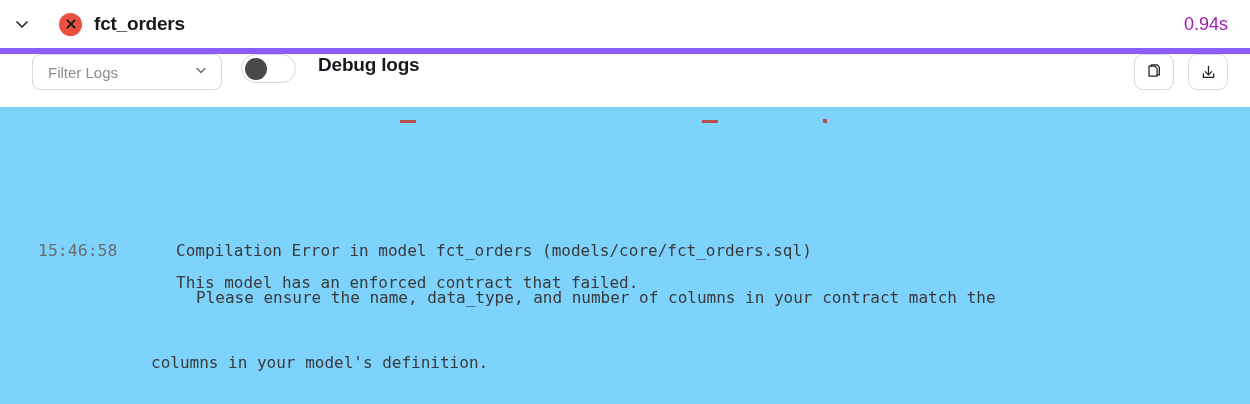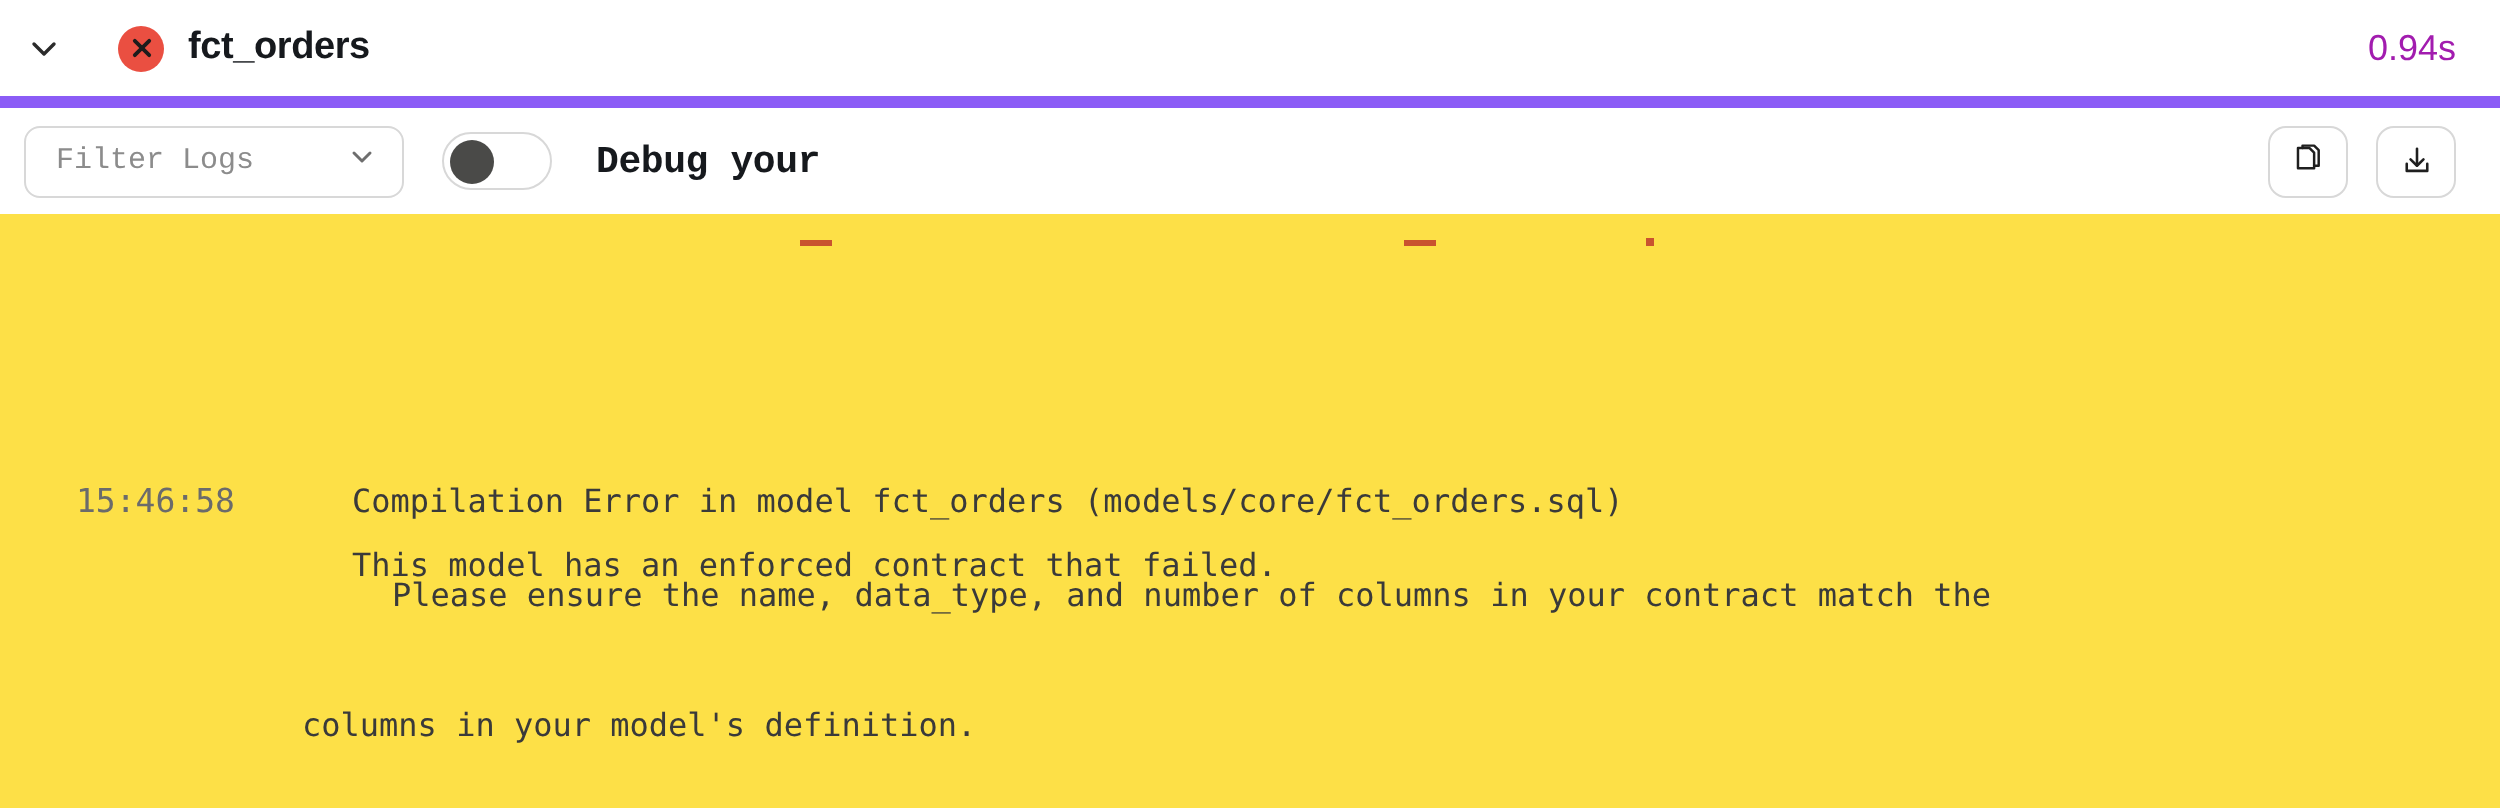--- a/index.html
+++ b/index.html
@@ -59,23 +59,22 @@
     font-size: 18px;
     font-weight: 400;
     color: #a21caf;
     white-space: nowrap;
   }
 
   
   .toolbar {
     height: 53px;
     display: flex;
-    align-items: center;
-    padding: 0 22px 0 12px;
-    font-family: Liberation Mono, monospace;
+    align-items: flex-start;
+    padding: 0 22px 0 32px;
   }
   .filter-select {
     width: 190px;
     height: 36px;
     border: 1px solid #d8d8d8;
     border-radius: 8px;
     background: #fff;
     display: flex;
     align-items: center;
     padding: 0 12px 0 15px;
@@ -132,21 +131,21 @@
     flex: 0 0 auto;
   }
   .icon-btn + .icon-btn { margin-left: 14px; }
   .icon-btn svg { display: block; }
 
   
   .log-area {
     position: relative;
     height: 297px;
     overflow: hidden;
-    background: #fde047;
+    background: #7dd3fc;
   }
   
   .clip-row {
     position: absolute;
     top: 0;
     left: 0;
     right: 0;
     height: 20px;
   }
   .clip-mark {
@@ -236,21 +235,21 @@
       <svg width="16" height="16" viewBox="0 0 16 16" fill="none" stroke="#6e6e6e" stroke-width="1.5" stroke-linecap="round" stroke-linejoin="round">
         <polyline points="4,6.5 8,10.5 12,6.5"></polyline>
       </svg>
     </span>
   </div>
 
   <div class="toggle">
     <span class="knob"></span>
   </div>
 
-  <div class="toggle-label">Debug your</div>
+  <div class="toggle-label">Debug logs</div>
 
   <div class="toolbar-spacer"></div>
 
   <div class="icon-btn">
     <span>
       <svg width="19" height="19" viewBox="0 0 20 20" fill="none" stroke="#1f1f1f" stroke-width="1.3" stroke-linejoin="round" stroke-linecap="round">
         <path d="M4.2 3.2 h6.1 l2.4 2.4 v8.2 h-8.5 z"></path>
         <path d="M6.6 3.2 V1.9 h6.1 l2.4 2.4 v8.2 h-2.4"></path>
       </svg>
     </span>

